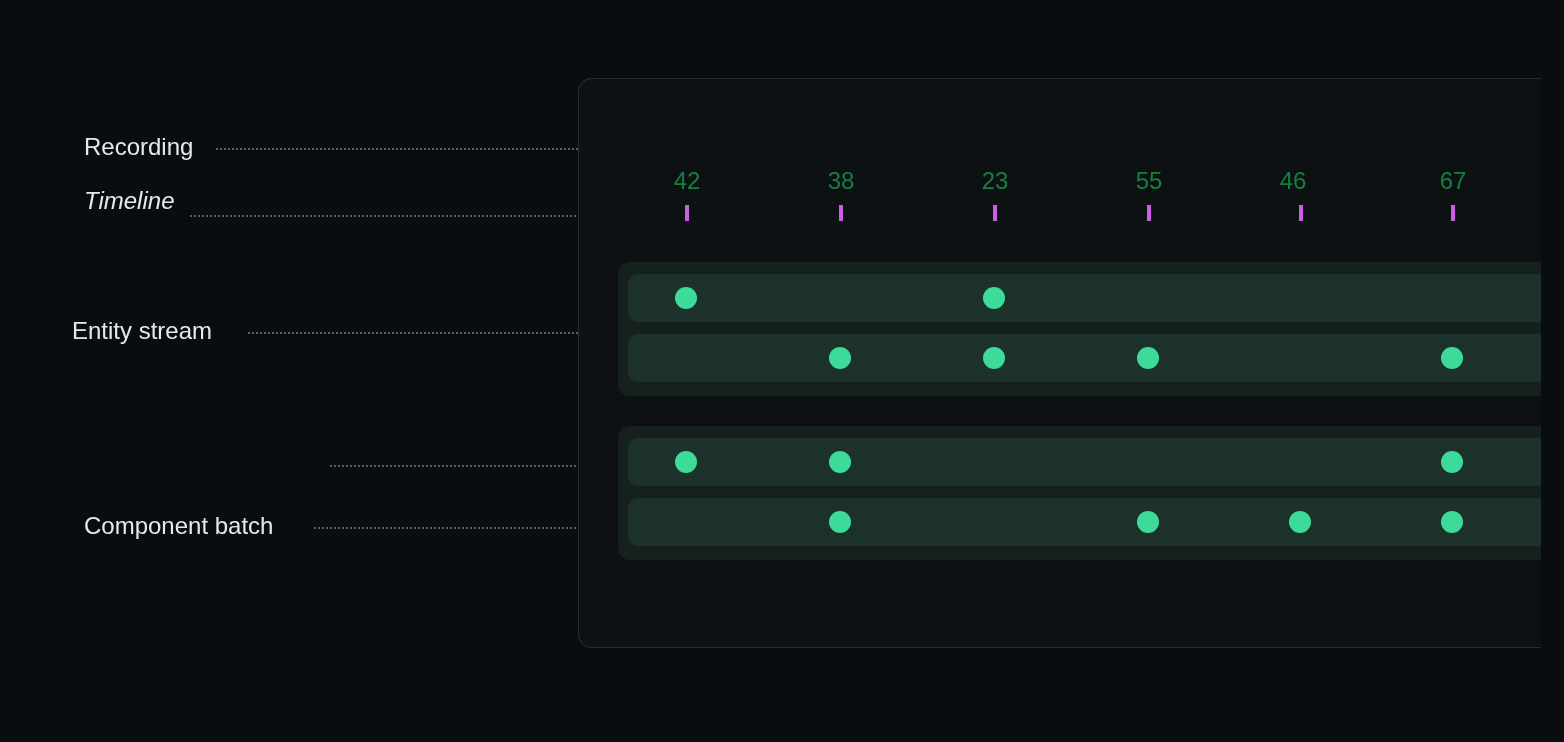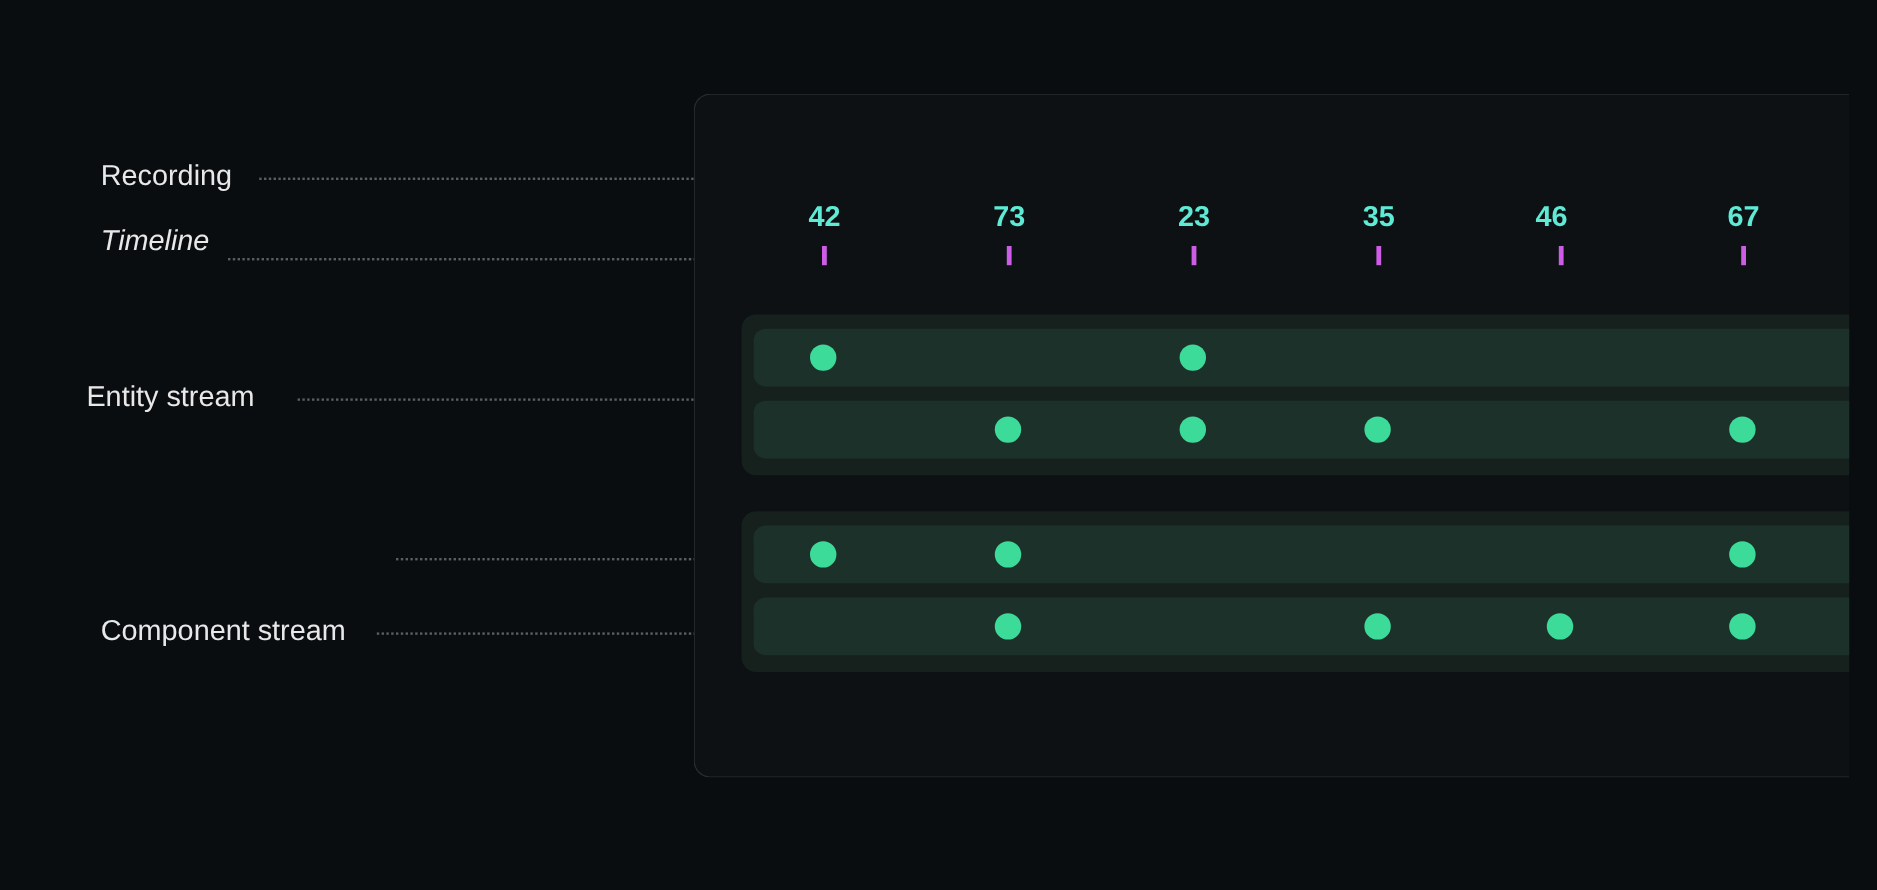--- a/index.html
+++ b/index.html
@@ -44,23 +44,23 @@
       background: #0d1114;
     }
     .timeline-ticks {
       position: absolute;
       left: 0;
       top: 88px;
       width: 100%;
     }
     .tick-label {
       position: absolute;
-      color: #5eead4;
+      color: #15803d;
       font-size: 24px;
-      font-weight: 700;
+      font-weight: 400;
       transform: translateX(-50%);
     }
     .tick-mark {
       position: absolute;
       width: 4px;
       height: 16px;
       background: #cc5ee5;
       transform: translateX(-50%);
       top: 38px;
     }
@@ -90,41 +90,41 @@
     }
   </style>
 </head>
 <body>
 
 <div class="container">
 
   <div class="label" style="left:84px; top:133px;">Recording</div>
   <div class="label" style="left:84px; top:187px;font-style:italic;">Timeline</div>
   <div class="label" style="left:72px; top:317px;">Entity stream</div>
-  <div class="label" style="left:84px; top:512px;">Component stream</div>
+  <div class="label" style="left:84px; top:512px;">Component batch</div>
 
   <div class="dotted-line" style="left:216px; top:148px; width:362px;"></div>
   <div class="dotted-line" style="left:190px; top:215px; width:466px;"></div>
   <div class="dotted-line" style="left:248px; top:332px; width:370px;"></div>
   <div class="dotted-line" style="left:330px; top:465px; width:298px;"></div>
   <div class="dotted-line" style="left:314px; top:527px; width:510px;"></div>
 
   <div class="recording-box">
 
     <div class="timeline-ticks">
       <div class="tick-label" style="left:108px;">42</div>
       <div class="tick-mark" style="left:108px;"></div>
 
-      <div class="tick-label" style="left:262px;">73</div>
+      <div class="tick-label" style="left:262px;">38</div>
       <div class="tick-mark" style="left:262px;"></div>
 
       <div class="tick-label" style="left:416px;">23</div>
       <div class="tick-mark" style="left:416px;"></div>
 
-      <div class="tick-label" style="left:570px;">35</div>
+      <div class="tick-label" style="left:570px;">55</div>
       <div class="tick-mark" style="left:570px;"></div>
 
       <div class="tick-label" style="left:714px;">46</div>
       <div class="tick-mark" style="left:722px;"></div>
 
       <div class="tick-label" style="left:874px;">67</div>
       <div class="tick-mark" style="left:874px;"></div>
     </div>
   </div>
 

